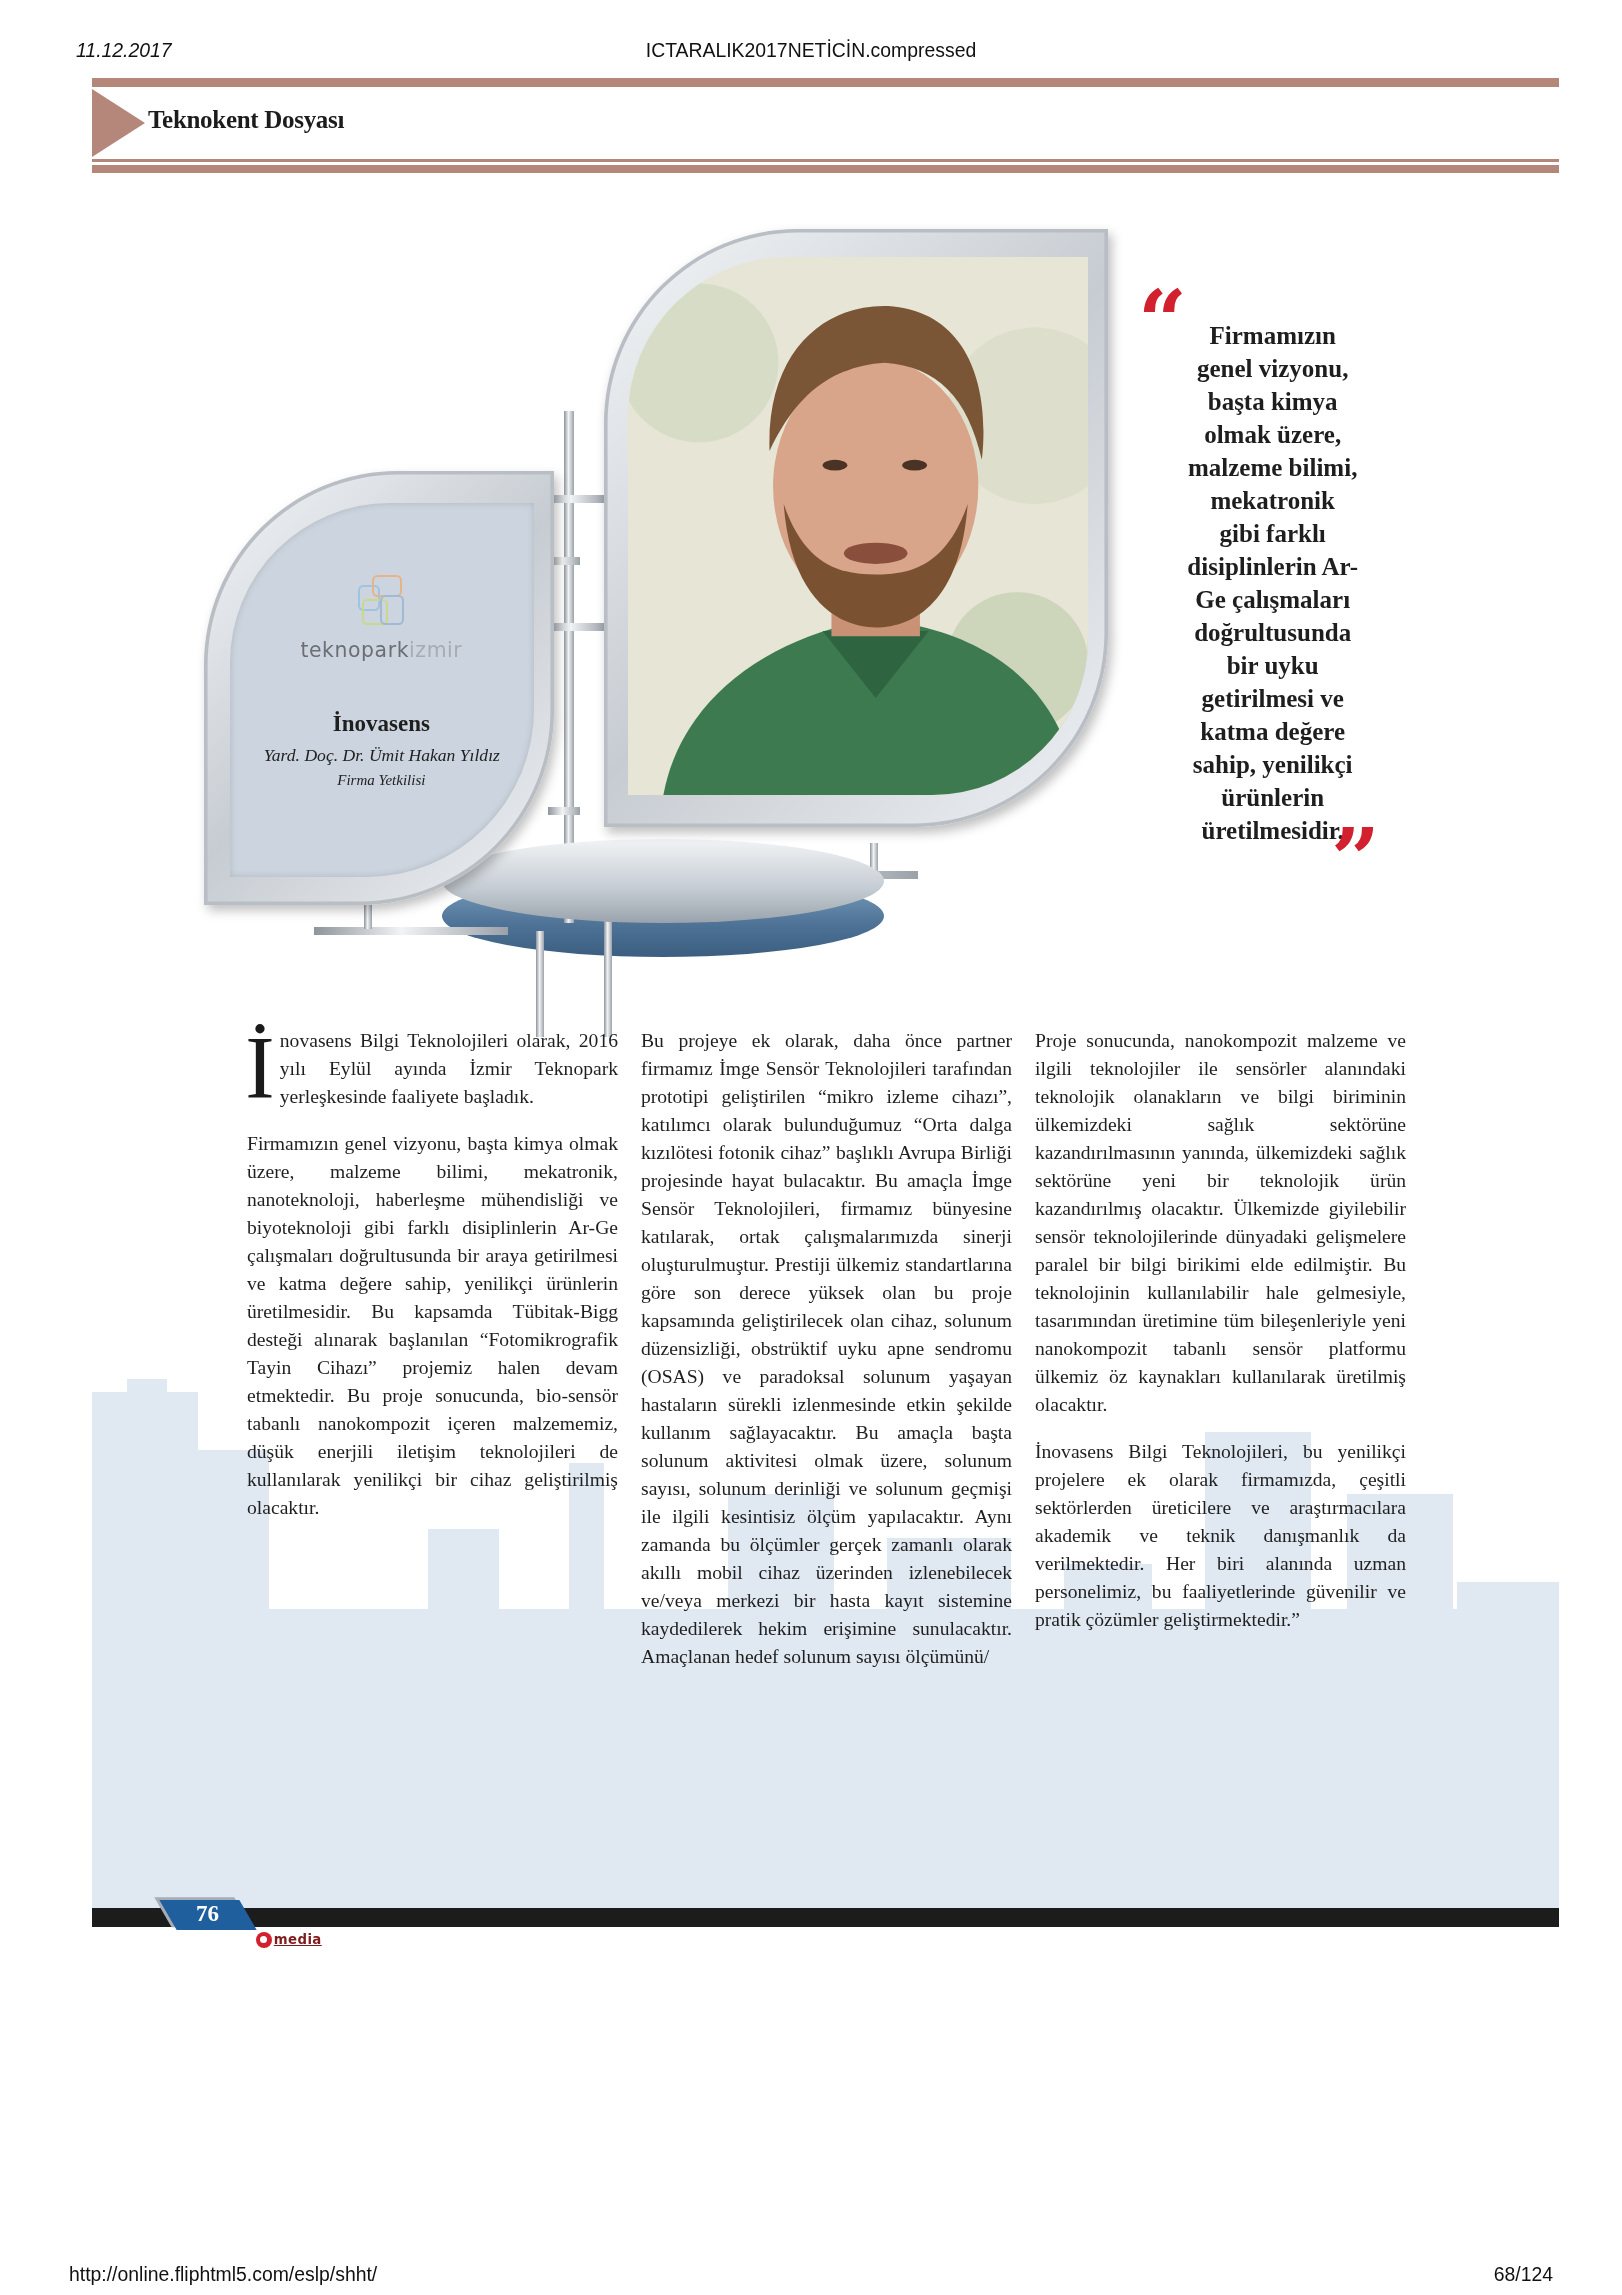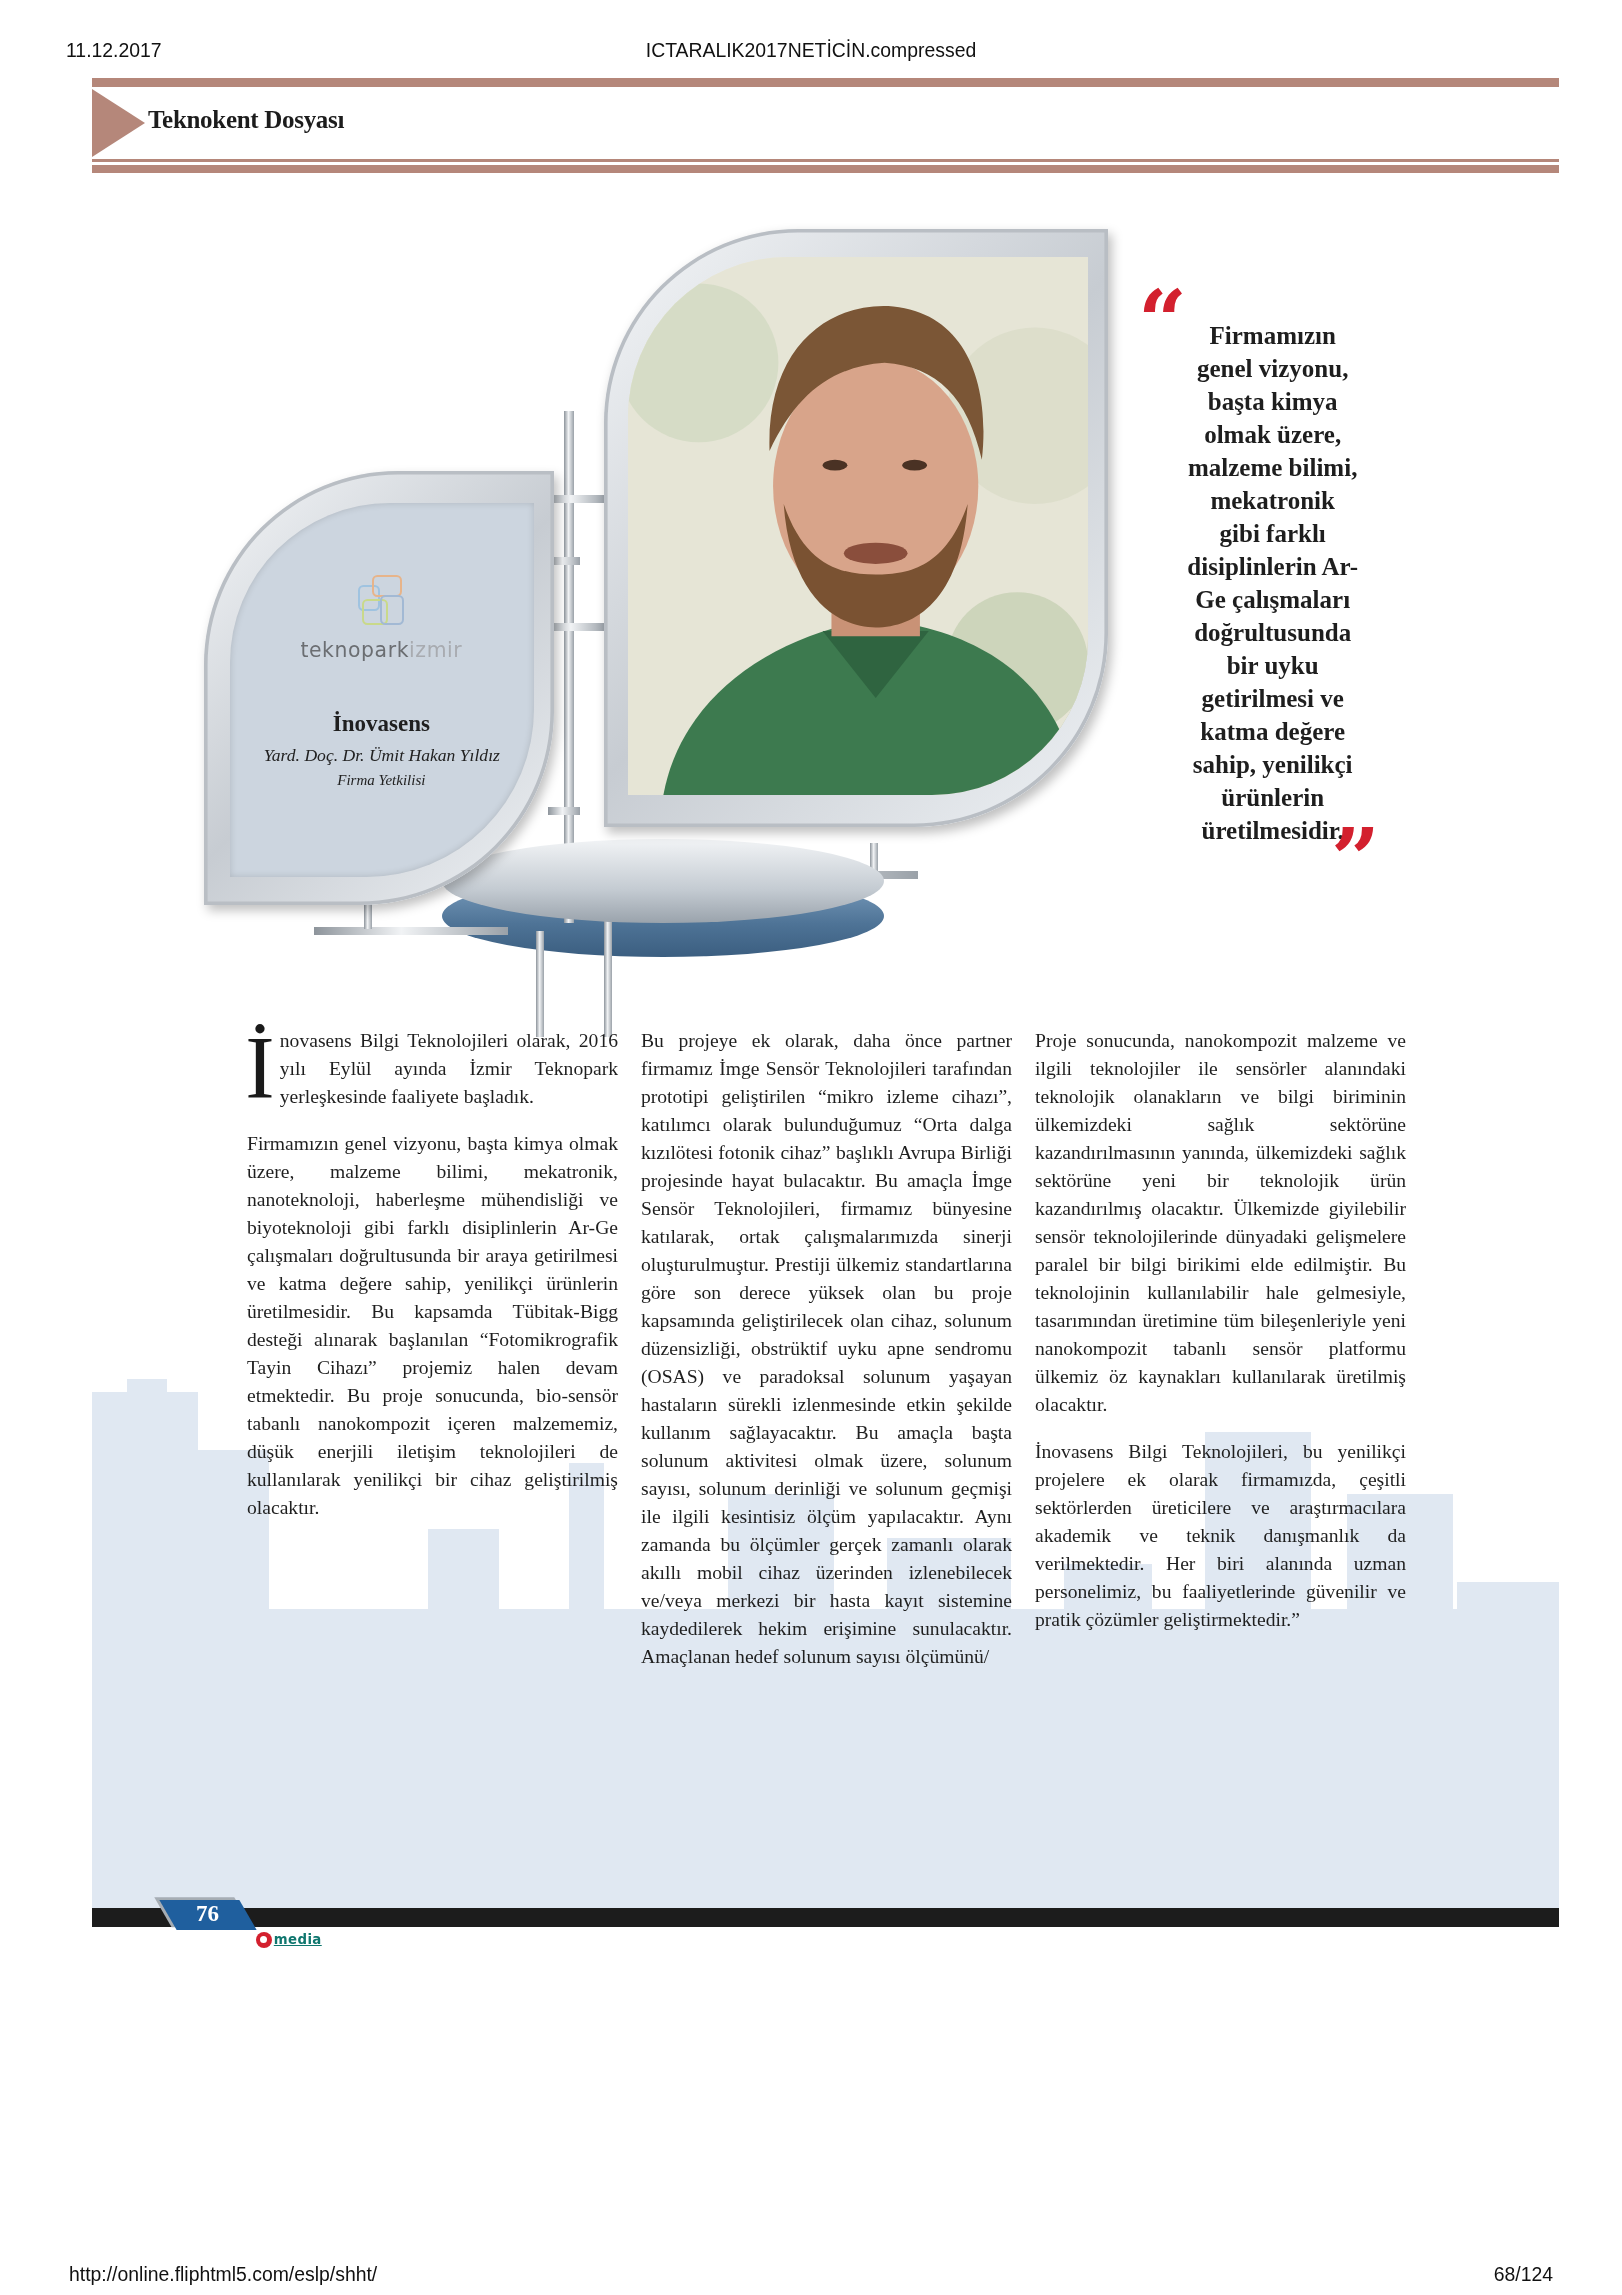--- a/index.html
+++ b/index.html
@@ -6,21 +6,21 @@
   body {
     width: 1622px; height: 2295px; position: relative; background: #ffffff;
     font-family: "Liberation Serif", "DejaVu Serif", serif; color: #1c1c1c; overflow: hidden;
   }
   .print-header, .print-footer {
     position: absolute; left: 0; width: 1622px;
     font-family: "Liberation Sans", "DejaVu Sans", sans-serif; font-size: 19.4px; color: #111;
   }
   .print-header { top: 39px; }
   .print-footer { top: 2263px; }
-  .ph-date { position: absolute; left: 66px; }
+  .ph-date { position: absolute; left: 76px; font-style: italic; }
   .ph-title { position: absolute; left: 0; width: 1622px; text-align: center; }
   .pf-url { position: absolute; left: 69px; }
   .pf-page { position: absolute; right: 69px; margin-left: 24px; }
 
   
   .banner { position: absolute; left: 92px; top: 78px; width: 1467px; height: 97px; }
   .banner .bar-top { position: absolute; left: 0; top: 0; width: 100%; height: 8.8px; background: #b5877a; }
   .banner .bar-bottom1 { position: absolute; left: 0; top: 81px; width: 100%; height: 2.7px; background: #b5877a; }
   .banner .bar-bottom2 { position: absolute; left: 0; top: 87px; width: 100%; height: 8px; background: #b5877a; }
   .banner .arrow {
@@ -102,21 +102,21 @@
     position: absolute; left: 168px; top: 1900px; width: 80px; height: 30px;
     background: #1f5f9e; transform: skewX(30deg); box-shadow: -3.5px -2.7px 0 #a6adb4;
   }
   .page-num {
     position: absolute; left: 181px; top: 1901px; width: 53px; text-align: center; color: #fff;
     font-size: 23px; font-weight: bold; font-family: "Liberation Serif", serif;
   }
   .ict-logo { position: absolute; left: 256px; top: 1931px; height: 17.7px; display: flex; align-items: center; gap: 1.8px; }
   .ict-logo .mark { width: 16px; height: 16px; border-radius: 50%; background: #d3202e; position: relative; }
   .ict-logo .mark::after { content: ""; position: absolute; left: 4.4px; top: 4.4px; width: 7px; height: 7px; border-radius: 50%; background: #fff; }
-  .ict-logo .word { font-family: "DejaVu Sans", sans-serif; font-weight: bold; font-size: 13.3px; color: #0f766e; letter-spacing: 0.4px; text-decoration: underline; }
+  .ict-logo .word { font-family: "DejaVu Sans", sans-serif; font-weight: bold; font-size: 13.3px; color: #7f1d1d; letter-spacing: 0.4px; text-decoration: underline; }
 </style>
 </head>
 <body>
 
 <div class="print-header">
   <span class="ph-date">11.12.2017</span>
   <span class="ph-title">ICTARALIK2017NETİCİN.compressed</span>
 </div>
 
 <div class="banner">

